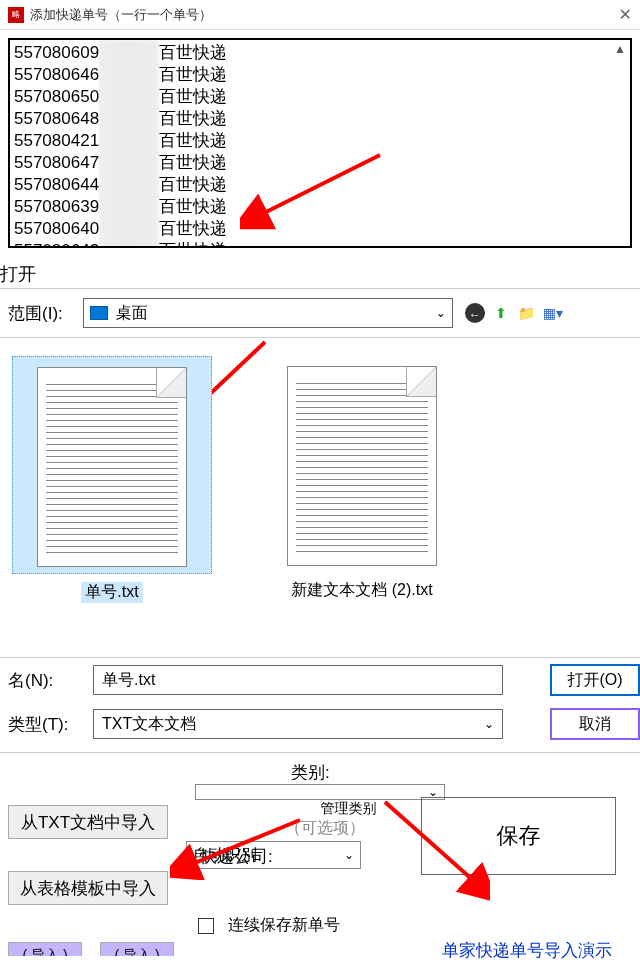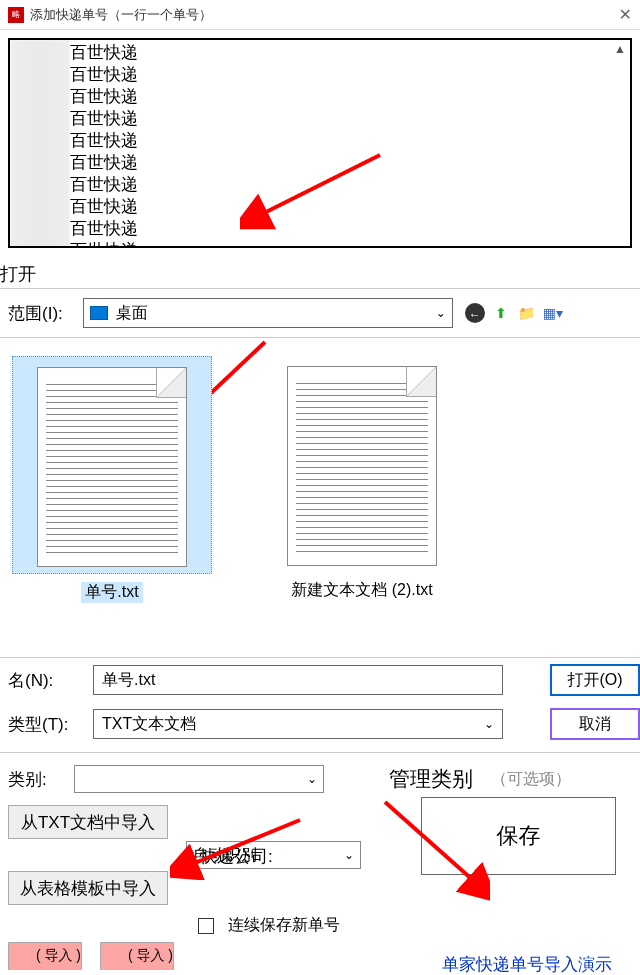--- a/index.html
+++ b/index.html
@@ -43,54 +43,67 @@
 
     .field-row { display: flex; align-items: center; height: 44px; padding: 0 8px; }
     .field-label { width: 85px; font-size: 17px; }
     .field-input { flex: 1; max-width: 410px; height: 30px; border: 1px solid #666; padding: 0 8px; font-size: 16px; display: flex; align-items: center; }
     .field-chevron { margin-left: auto; font-size: 12px; }
     .action-btn { width: 90px; height: 32px; border: 2px solid #0066cc; background: #fff; display: flex; align-items: center; justify-content: center; font-size: 16px; position: absolute; right: 0; }
     .action-cancel { border: 2px solid #8b5cf6; }
     .fields-container { position: relative; border-bottom: 1px solid #ccc; padding-bottom: 6px; }
 
     .bottom-section { padding: 8px; position: relative; }
-    .cat-row { display: flex; align-items: center; height: 36px; gap: 8px; }
+    .cat-row { display: flex; align-items: center; height: 36px; gap: 0; flex-direction: column; }
     .cat-label { font-size: 17px; width: 58px; }
     .cat-select { width: 250px; height: 28px; border: 1px solid #888; display: flex; align-items: center; padding: 0 6px; }
-    .manage-cat { font-size: 21px; margin-left: 57px; }
+    .manage-cat { font-size: 14px; margin-left: 57px; }
     .optional { font-size: 16px; color: #888; margin-left: 10px; }
 
     .import-row { display: flex; align-items: center; gap: 18px; margin-top: 8px; }
     .import-btn { width: 160px; height: 34px; background: #eee; border: 1px solid #aaa; display: flex; align-items: center; justify-content: center; font-size: 17px; }
     .auto-select { width: 175px; height: 28px; border: 1px solid #888; display: flex; align-items: center; padding: 0 6px; }
     .save-btn { width: 195px; height: 78px; border: 1px solid #666; display: flex; align-items: center; justify-content: center; font-size: 22px; position: absolute; right: 24px; top: 44px; }
 
     .checkbox-row { display: flex; align-items: center; margin-top: 10px; gap: 14px; margin-left: 190px; }
     .checkbox { width: 16px; height: 16px; border: 1px solid #333; }
 
     .demo-link { position: absolute; right: 28px; bottom: 2px; color: #0033cc; font-size: 17px; }
     .partial-btn-row { display: flex; gap: 18px; margin-top: 6px; }
-    .partial-btn { width: 74px; height: 28px; border: 1px solid #aaa; border-bottom: none; background: #fca5a5; text-align: right; font-size: 14px; overflow: hidden; line-height: 24px; }
+    .partial-btn { width: 74px; height: 14px; border: 1px solid #aaa; border-bottom: none; background: #c4b5fd; text-align: center; font-size: 14px; overflow: hidden; line-height: 24px; }
 
     .arrow { position: absolute; color: #f00; pointer-events: none; }
     .arrow svg { display: block; }
     .express-label { position: absolute; left: 200px; top: 845px; font-size: 17px; }
   </style>
 </head>
 <body>
 
 <div class="titlebar">
   <div class="app-icon">略</div>
   <div class="title">添加快递单号（一行一个单号）</div>
   <div class="close-x">✕</div>
 </div>
 
 <div class="tracking-box">
   <div class="scroll-up">▲</div>
   <div class="tracking-content">
+    <div class="tracking-numbers">
+      <div>557080609</div>
+      <div>557080646</div>
+      <div>557080650</div>
+      <div>557080648</div>
+      <div>557080421</div>
+      <div>557080647</div>
+      <div>557080644</div>
+      <div>557080639</div>
+      <div>557080640</div>
+      <div>557080643</div>
+
+    </div>
     <div class="blur-col"></div>
     <div class="tracking-company">
       <span>百世快递</span>
         <span>百世快递</span>
         <span>百世快递</span>
         <span>百世快递</span>
         <span>百世快递</span>
         <span>百世快递</span>
         <span>百世快递</span>
         <span>百世快递</span>

